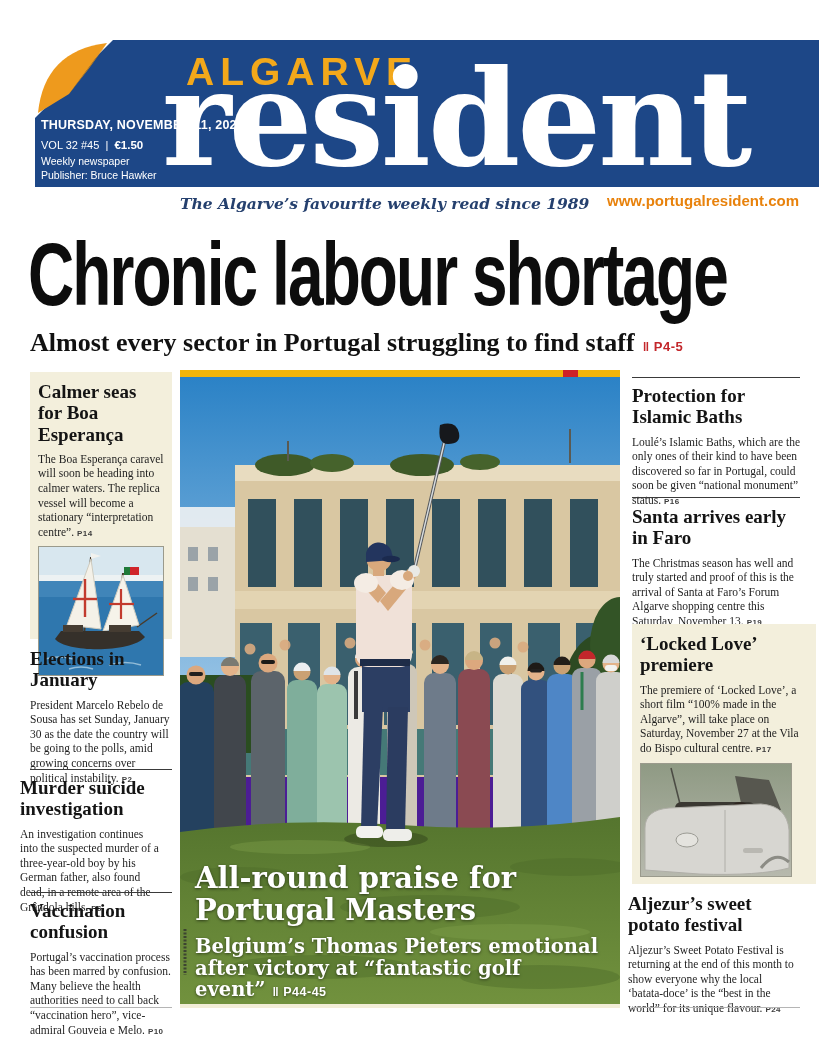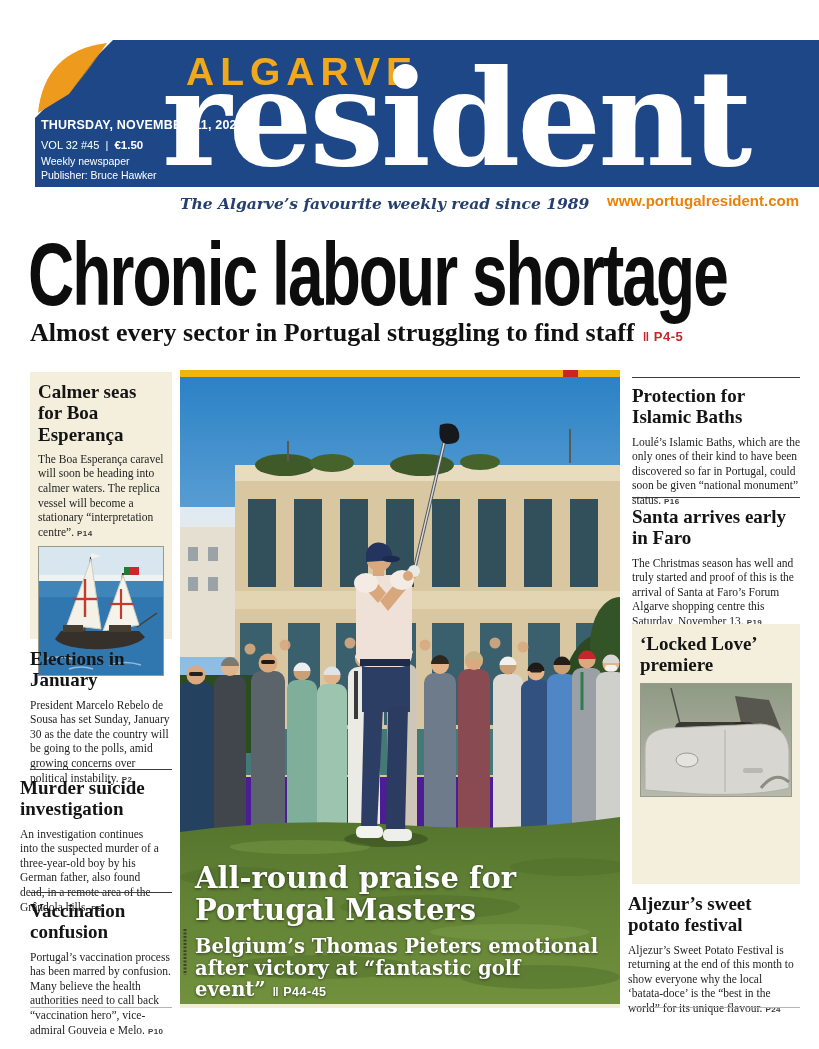--- a/index.html
+++ b/index.html
@@ -22,21 +22,21 @@
   .tagline{position:absolute;left:180px;top:194px;font-style:italic;font-weight:600;
         font-size:15.5px;color:#25406e;font-family:"DejaVu Serif",serif;}
   .website{position:absolute;right:20px;top:192px;font-family:"Liberation Sans",sans-serif;
         font-weight:bold;font-size:15px;color:#e8820c;text-decoration:none;}
 
   
   .lead-wrap{position:absolute;left:28px;top:229px;width:780px;height:86px;}
   .lead-wrap h1{margin:0;font-family:"Liberation Sans",sans-serif;font-weight:bold;
         font-size:66px;line-height:1;letter-spacing:-2px;color:#0d0d0d;
         transform:scale(.97,1.35);transform-origin:top left;white-space:nowrap;}
-  .subhead{position:absolute;left:30px;top:318px;width:780px;font-family:"Liberation Serif",serif;
+  .subhead{position:absolute;left:30px;top:328px;width:780px;font-family:"Liberation Serif",serif;
         font-weight:bold;font-size:26px;color:#111;}
   .ref-red{font-family:"Liberation Sans",sans-serif;font-weight:bold;font-size:13px;
         color:#c3272b;margin-left:8px;letter-spacing:.5px;}
 
   
   .story{position:absolute;}
   .story h3{margin:0 0 7px 0;font-size:19px;line-height:1.12;font-weight:bold;color:#141414;}
   .story p{margin:0;font-size:11.5px;line-height:1.27;color:#1e1e1e;}
   .pref{font-family:"Liberation Sans",sans-serif;font-weight:bold;font-size:8px;
         color:#3c3c3c;margin-left:3px;letter-spacing:.4px;}
@@ -147,22 +147,23 @@
     <h3>Protection for Islamic Baths</h3>
     <p><span>Loulé’s Islamic Baths, which are the only ones of their kind to have been discovered so far in Portugal, could soon be given “national monument” status.</span><span class="pref">P16</span></p>
   </div>
   <div class="divider" style="left:632px;top:497px;width:168px;"></div>
 
   <div class="story" style="left:632px;top:506px;width:168px;">
     <h3>Santa arrives early in Faro</h3>
     <p><span>The Christmas season has well and truly started and proof of this is the arrival of Santa at Faro’s Forum Algarve shopping centre this Saturday, November 13.</span><span class="pref">P19</span></p>
   </div>
 
-  <div class="story cream panel" style="left:632px;top:624px;width:168px;height:260px;">
+  <div class="story cream panel" style="left:632px;top:624px;width:184px;height:260px;">
     <h3>‘Locked Love’ premiere</h3>
+    <p><span>The premiere of ‘Locked Love’, a short film “100% made in the Algarve”, will take place on Saturday, November 27 at the Vila do Bispo cultural centre.</span><span class="pref">P17</span></p>
     <div class="thumb" style="width:150px;height:112px;margin-top:7px;">
       <svg width="150" height="112" viewBox="0 0 150 112">
         <defs>
           <linearGradient id="carbg" x1="0" y1="0" x2="0" y2="1">
             <stop offset="0" stop-color="#8f9a84"></stop>
               <stop offset="1" stop-color="#b7b9ad"></stop>
           </linearGradient>
         </defs>
         <rect width="150" height="112" fill="url(#carbg)"></rect>
         <line x1="30" y1="4" x2="40" y2="44" stroke="#4c4c44" stroke-width="1.5"></line>

